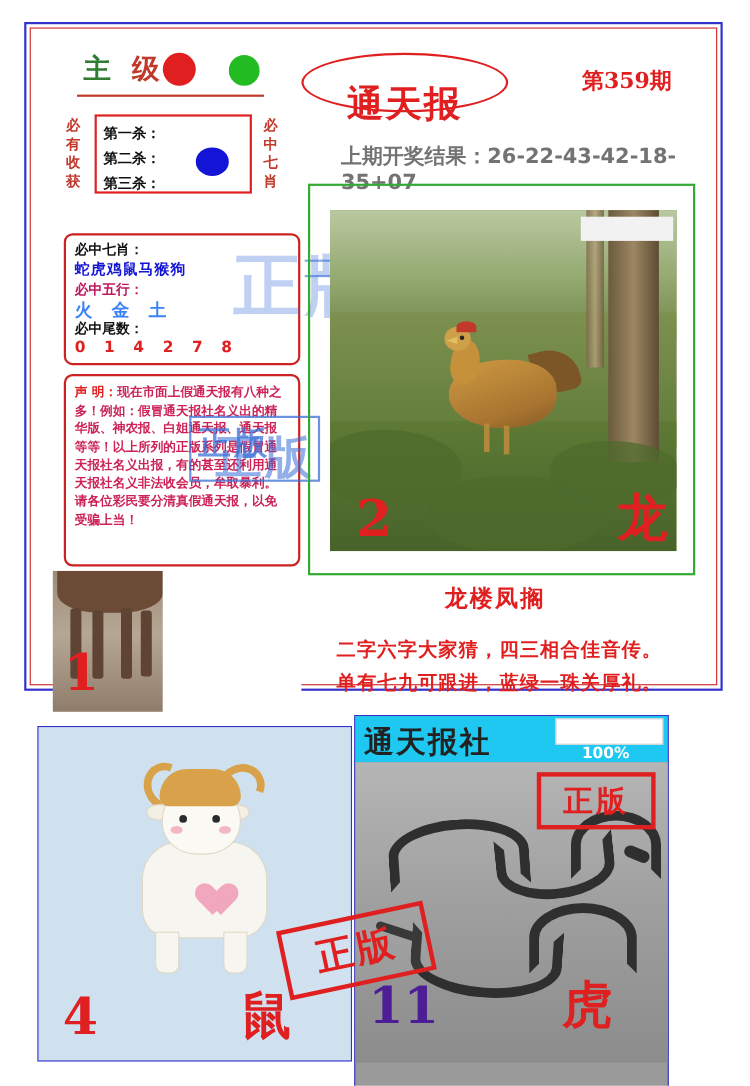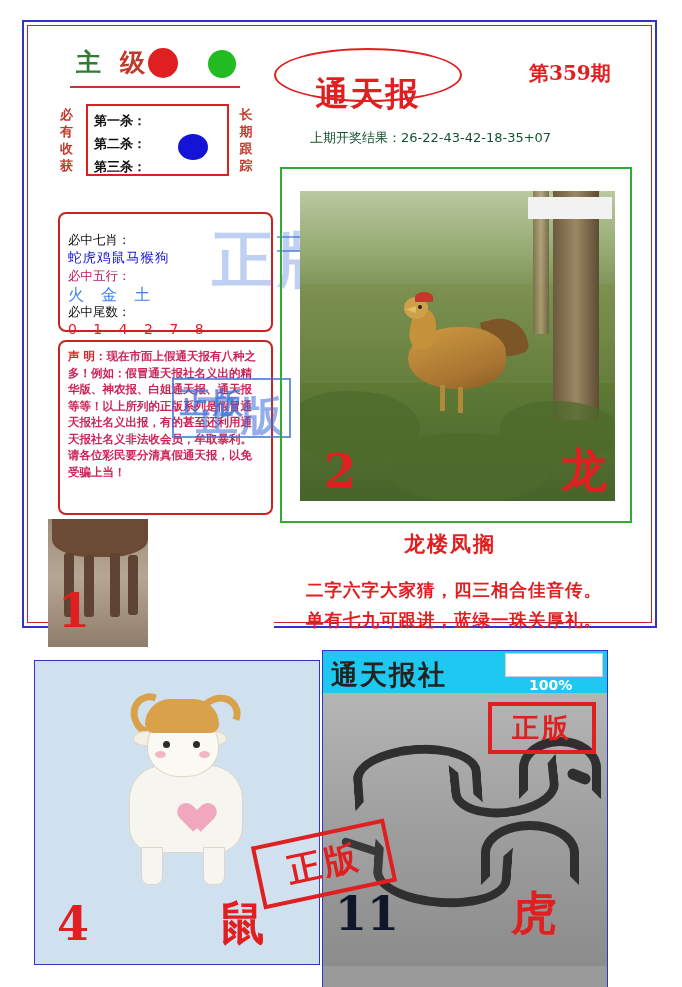--- a/index.html
+++ b/index.html
@@ -147,23 +147,22 @@
     width: 215px; height: 120px;
     border: 2px solid #cc2222;
     border-radius: 8px;
     box-sizing: border-box;
     background: #ffffff;
   }
   .pred-line {
     position: absolute;
     left: 8px;
     font-size: 12.5px;
-    font-weight: normal;
+    font-weight: bold;
     white-space: nowrap;
-    margin-top: 13px;
   }
   .pl-1 { top: 5px;  color: #111; }
   .pl-2 { top: 22px; color: #1414d6; font-size: 13.5px; letter-spacing: 1px;}
   .pl-3 { top: 41px; color: #be185d; }
   .pl-4 { top: 58px; color: #3b82f6; font-size: 16px; letter-spacing: 6px;}
   .pl-5 { top: 77px; color: #111; }
   .pl-6 { top: 94px; color: #e02020; font-size: 14px; letter-spacing: 6px; }
 
   
   .stmt-box {
@@ -228,23 +227,23 @@
     width: 24px; height: 12px;
     border-top: 2px solid #3a6fd8;
     border-bottom: 2px solid #3a6fd8;
     opacity: 0.6;
   }
 
   
   .results {
     position: absolute;
     left: 286px; top: 107px;
-    font-size: 13px;
-    font-weight: normal;
-    color: #14532d;
+    font-size: 19px;
+    font-weight: bold;
+    color: #737373;
   }
   .photo-frame {
     position: absolute;
     left: 256px; top: 145px;
     width: 352px; height: 356px;
     border: 2px solid #33aa33;
     box-sizing: border-box;
     overflow: hidden;
   }
   .photo {
@@ -625,21 +624,21 @@
     width: 24px; height: 11px;
     background: #2f2f2f;
     border-radius: 6px;
     transform: rotate(22deg);
   }
   .num-11 {
     position: absolute;
     left: 12px; top: 236px;
     font-size: 46px;
     font-weight: bold;
-    color: #0f172a;
+    color: #4c1d95;
     font-family: "DejaVu Serif","Liberation Serif",serif;
     z-index: 6;
   }
   .zodiac-hu {
     position: absolute;
     left: 188px; top: 232px;
     font-size: 46px;
     font-weight: bold;
     color: #e02020;
     font-family: "DejaVu Serif","Liberation Serif",serif;
@@ -667,21 +666,21 @@
       <span class="dot dot-green"></span>
       <div class="mh-underline"></div>
     </div>
 
     <div class="title-oval">
       <span>通天报</span>
     </div>
     <div class="issue">第359期</div>
 
     <div class="v-label">必有收获</div>
-    <div class="v-label-2">长期跟踪</div>
+    <div class="v-label-2">必中七肖</div>
 
     <div class="kill-box">
       <div class="kill-row r1">第一杀：</div>
       <div class="kill-row r2">第二杀：</div>
       <div class="kill-row r3">第三杀：</div>
       <div class="blue-ball"></div>
     </div>
 
     <div class="pred-box">
       <div class="pred-line pl-1">必中七肖：</div>

